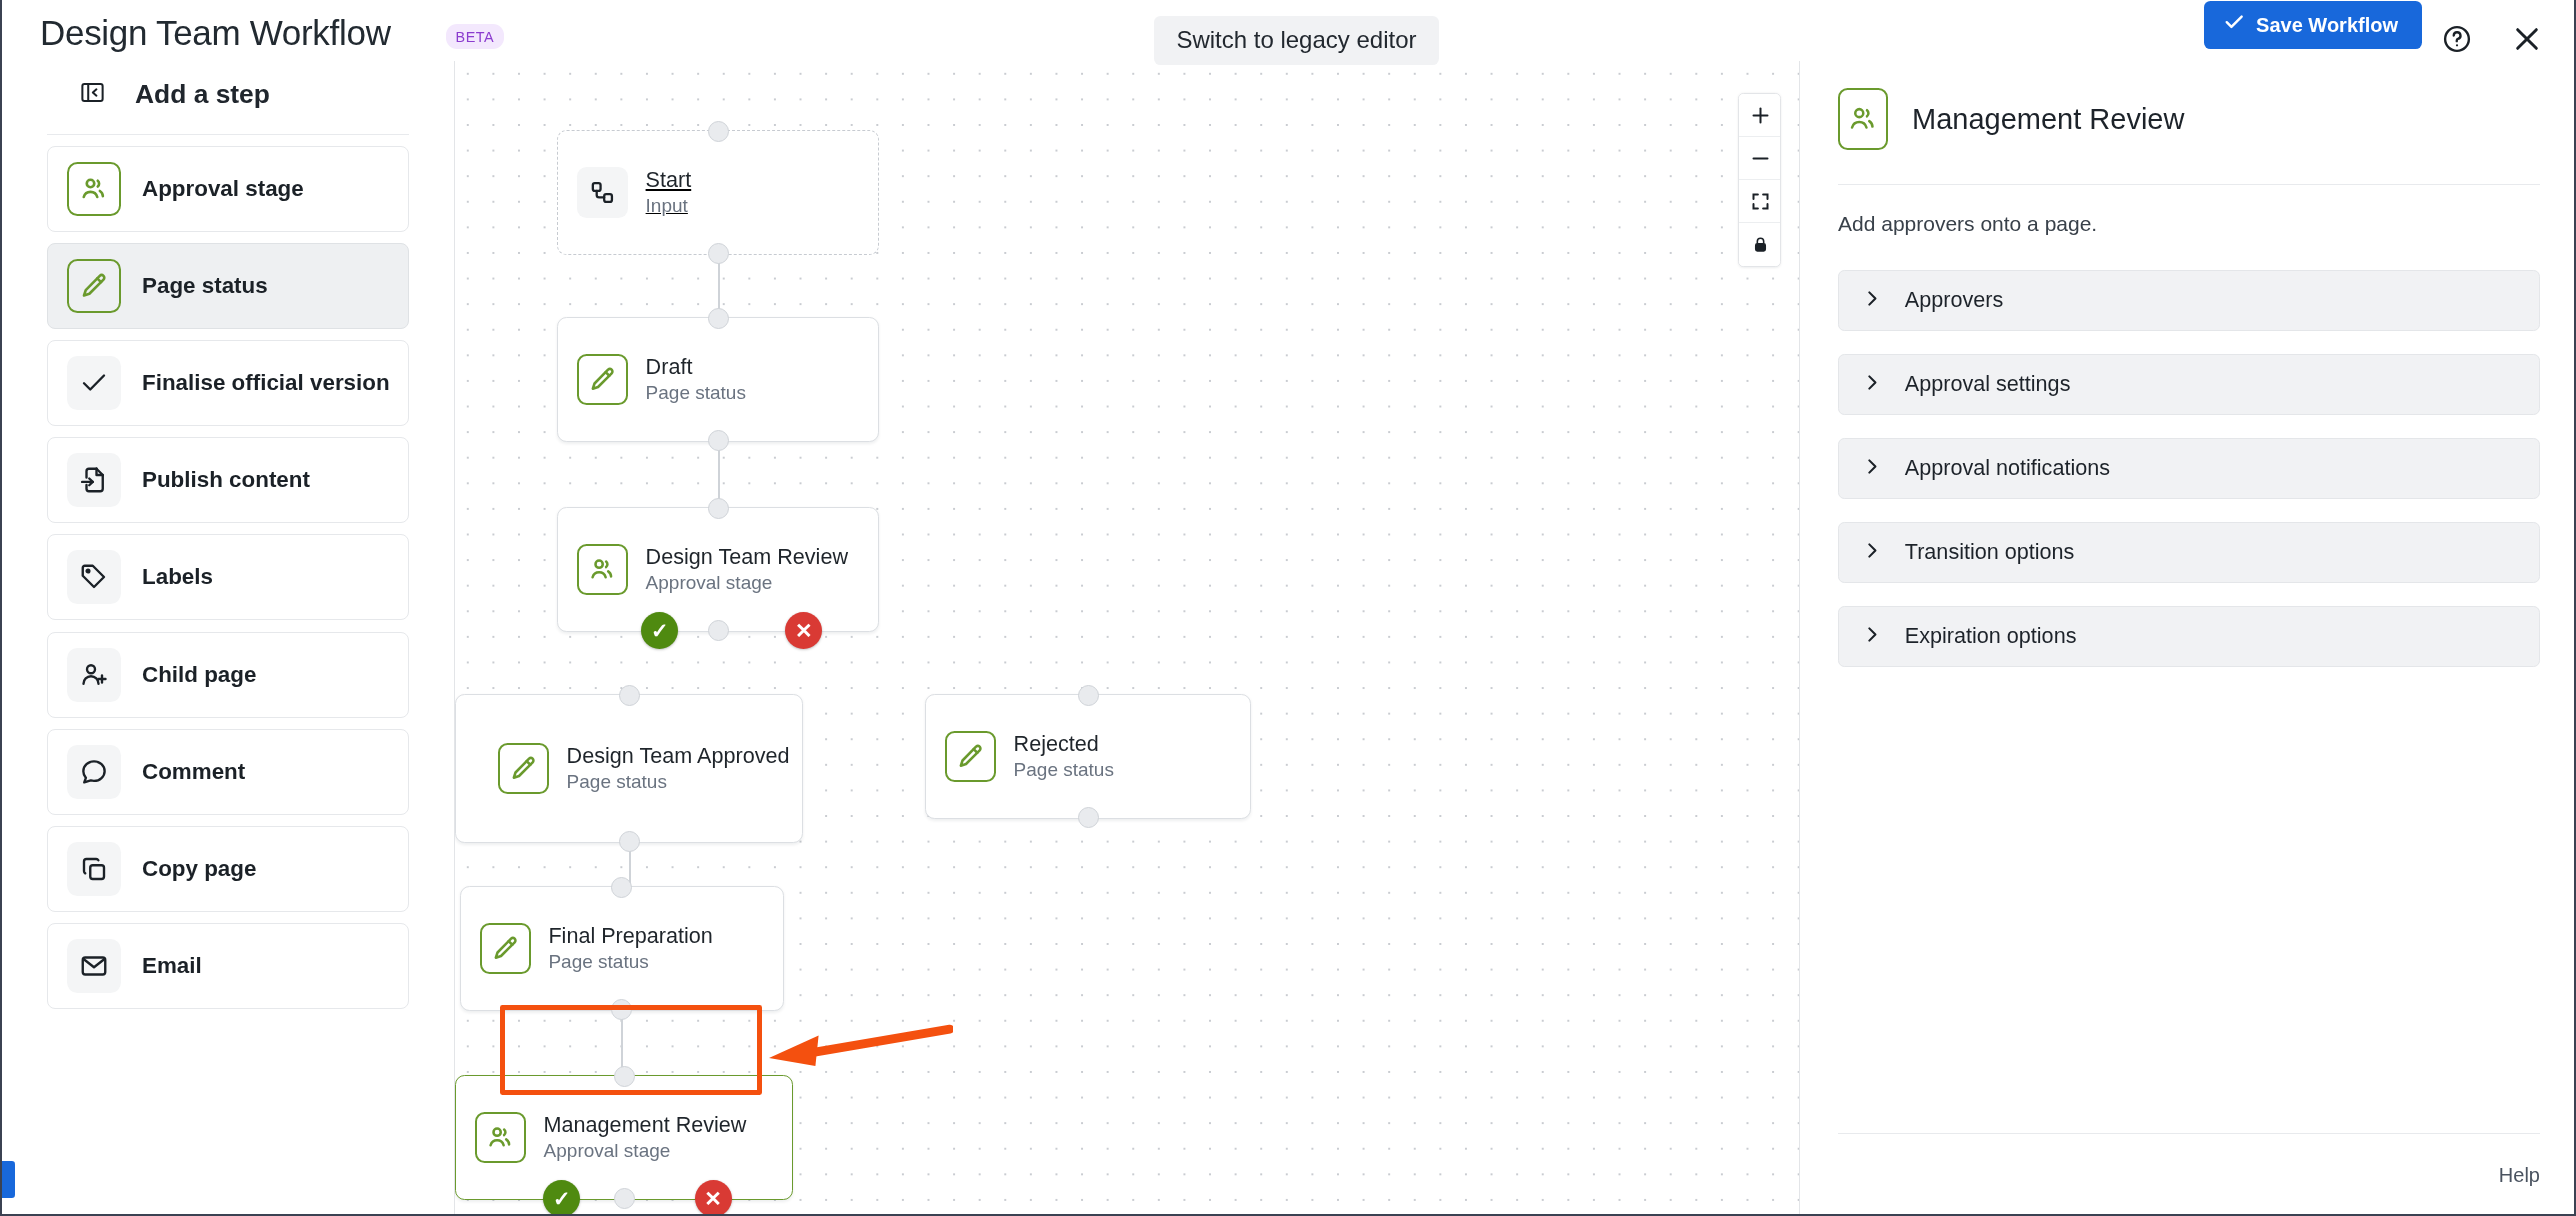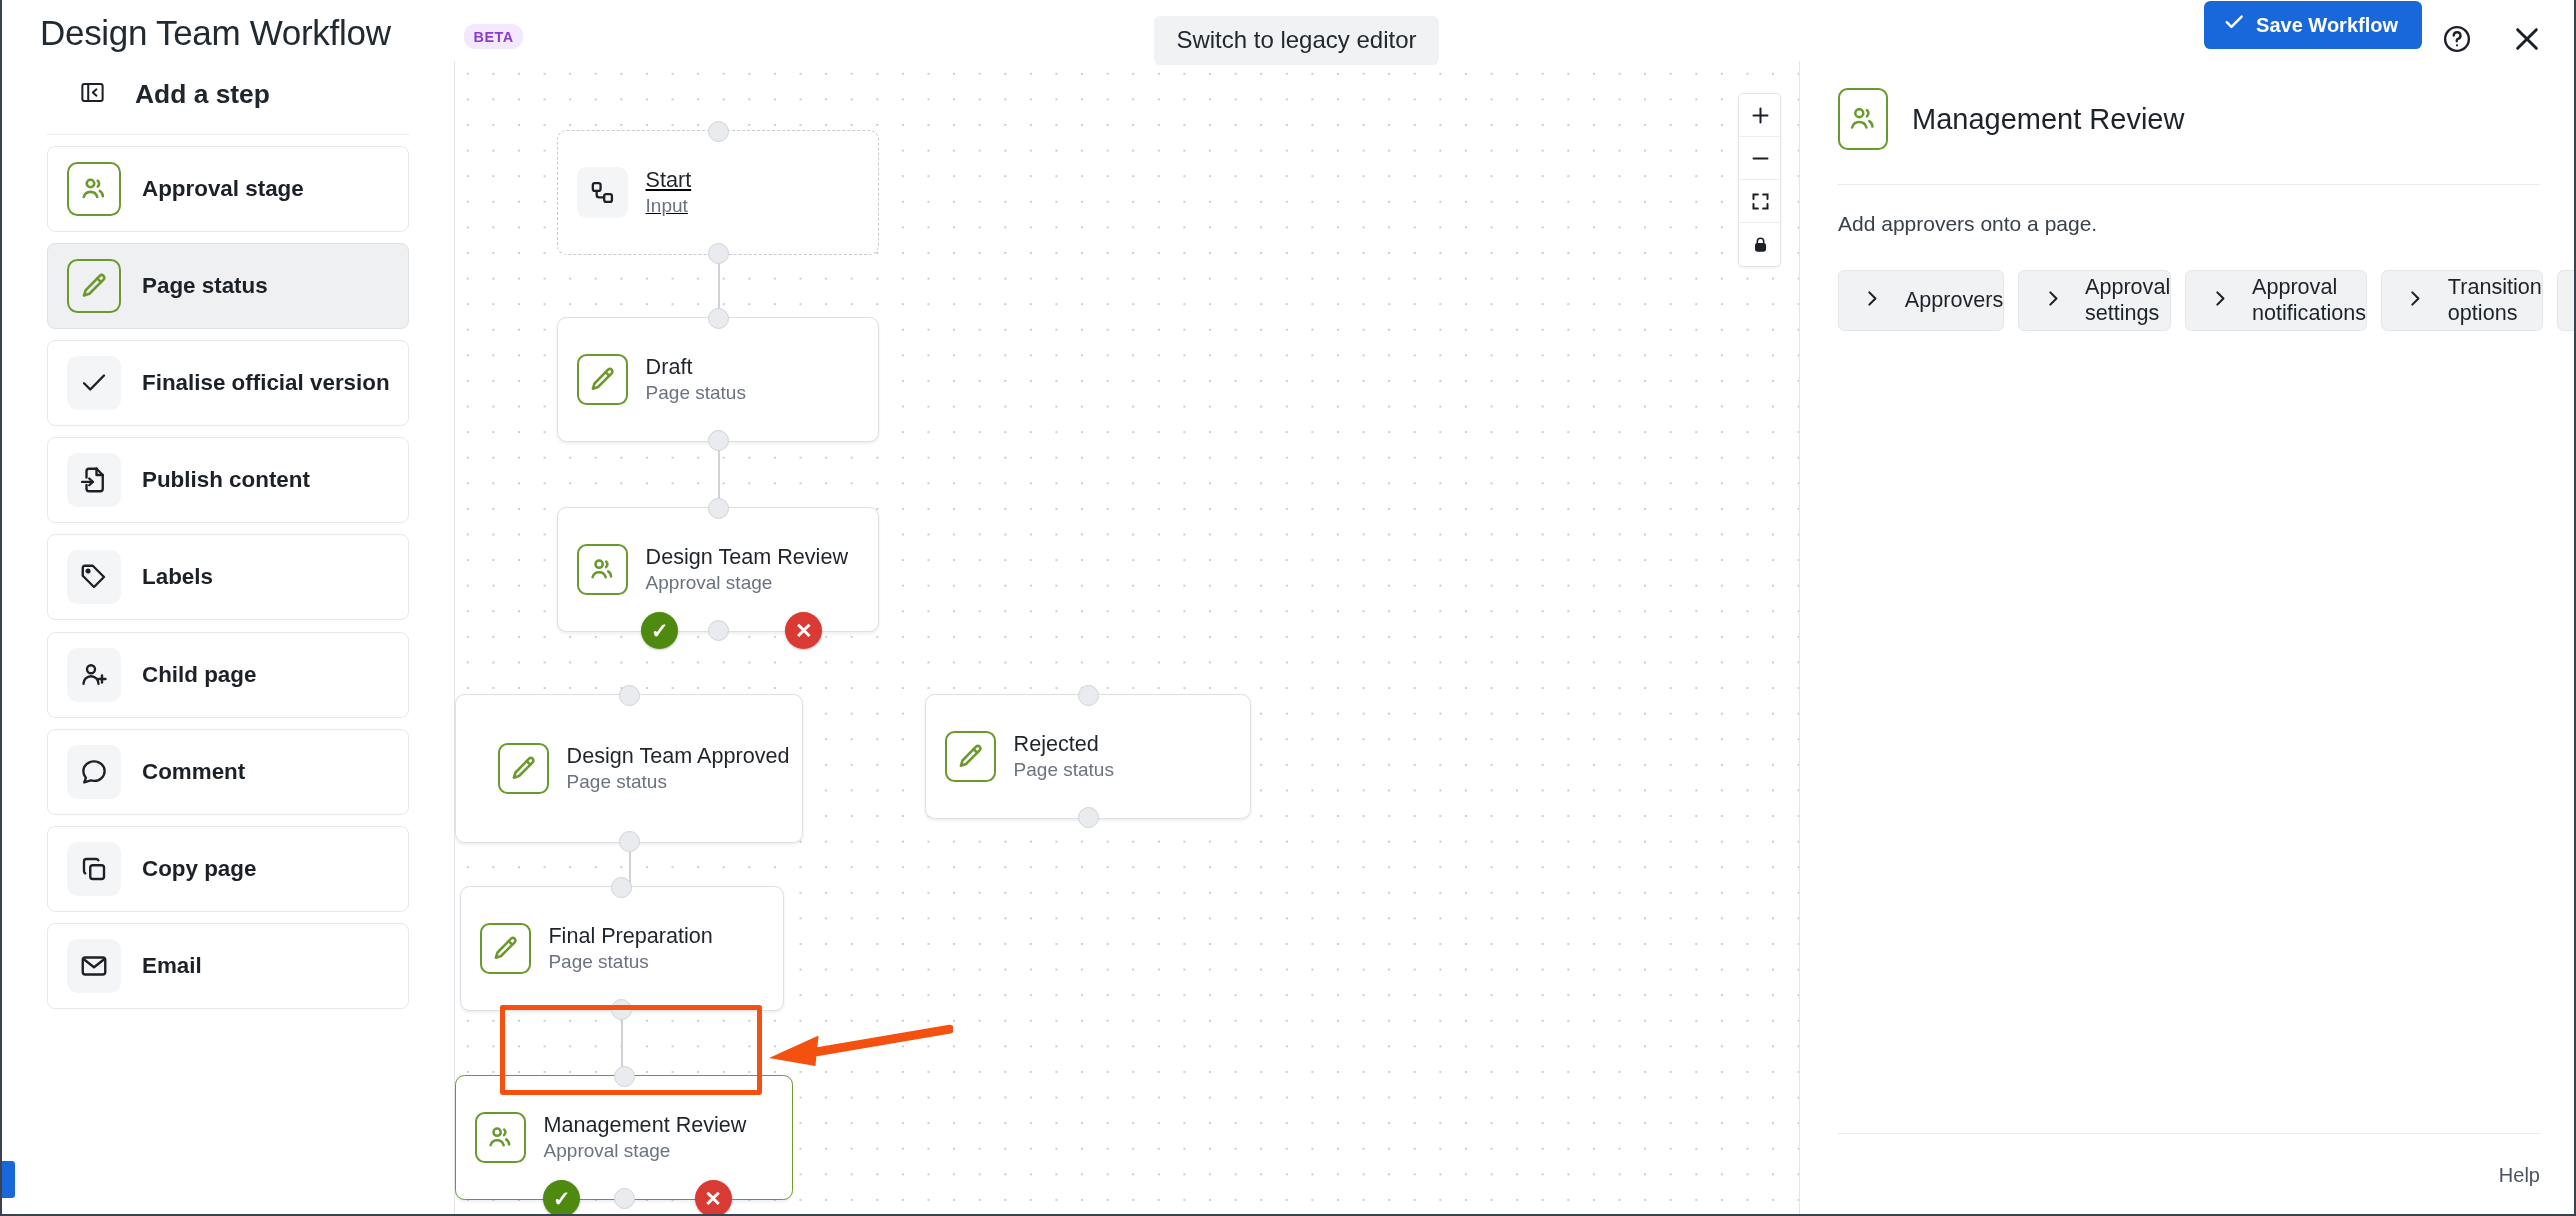--- a/index.html
+++ b/index.html
@@ -25,23 +25,23 @@
     background: #ffffff;
     display: flex; align-items: center;
     z-index: 40;
   }
   #app-title {
     position: absolute; left: 38px; top: 12.8px;
     font-size: 35px; font-weight: 400; color: #222a31;
     letter-spacing: -0.3px;
   }
   #beta-badge {
-    position: absolute; left: 462px; top: 24px;
+    position: absolute; left: 444px; top: 24px;
     background: #f3e8fd; color: #8b3ccf;
-    font-size: 14.4px; font-weight: 700; letter-spacing: 0.5px;
+    font-size: 14.4px; font-weight: 400; letter-spacing: 0.5px;
     padding: 4.8px 9.6px 4px; border-radius: 11px;
   }
   #legacy-btn {
     position: absolute; left: 1152px; top: 16px;
     background: #f1f2f4; color: #22282f;
     border: none; border-radius: 6.4px;
     font-size: 24px; font-family: inherit;
     padding: 10.4px 22.4px; cursor: pointer;
   }
   #save-btn {
@@ -171,21 +171,21 @@
   #panel-head { display: flex; align-items: center; gap: 24px; padding-top: 27px; }
   #panel-icon {
     width: 50px; height: 62px; border-radius: 9.6px;
     border: 2.4px solid #6a9a2d;
     display: flex; align-items: center; justify-content: center;
     flex: 0 0 auto;
   }
   #panel-title { font-size: 29px; color: #1d232a; }
   #panel-divider { height: 0.8px; background: #e8eaed; margin-top: 34px; }
   #panel-desc { font-size: 21px; color: #39414a; padding-top: 27px; }
-  #sections { margin-top: 34px; display: flex; gap: 14px; }
+  #sections { margin-top: 34px; display: flex; flex-direction: column; gap: 23px; }
   .section-row {
     height: 61px; background: #f1f2f4;
     border: 0.8px solid #e4e6e9; border-radius: 6.4px;
     display: flex; align-items: center; gap: 22.4px;
     padding-left: 22.4px; cursor: pointer;
   }
   .section-label { font-size: 21.6px; color: #1d232a; }
   #panel-footer-divider {
     position: absolute; left: 38px; right: 38px; bottom: 82px;
     height: 0.8px; background: #e8eaed;

